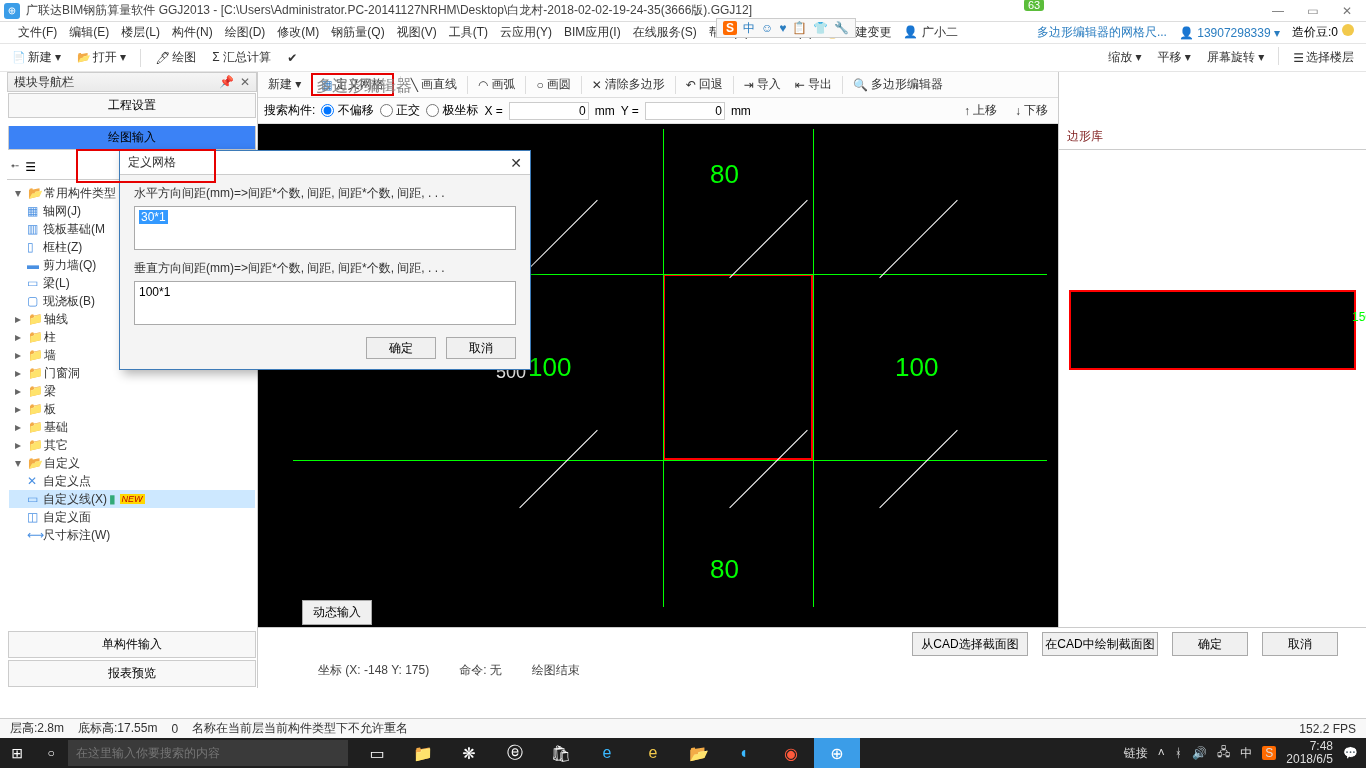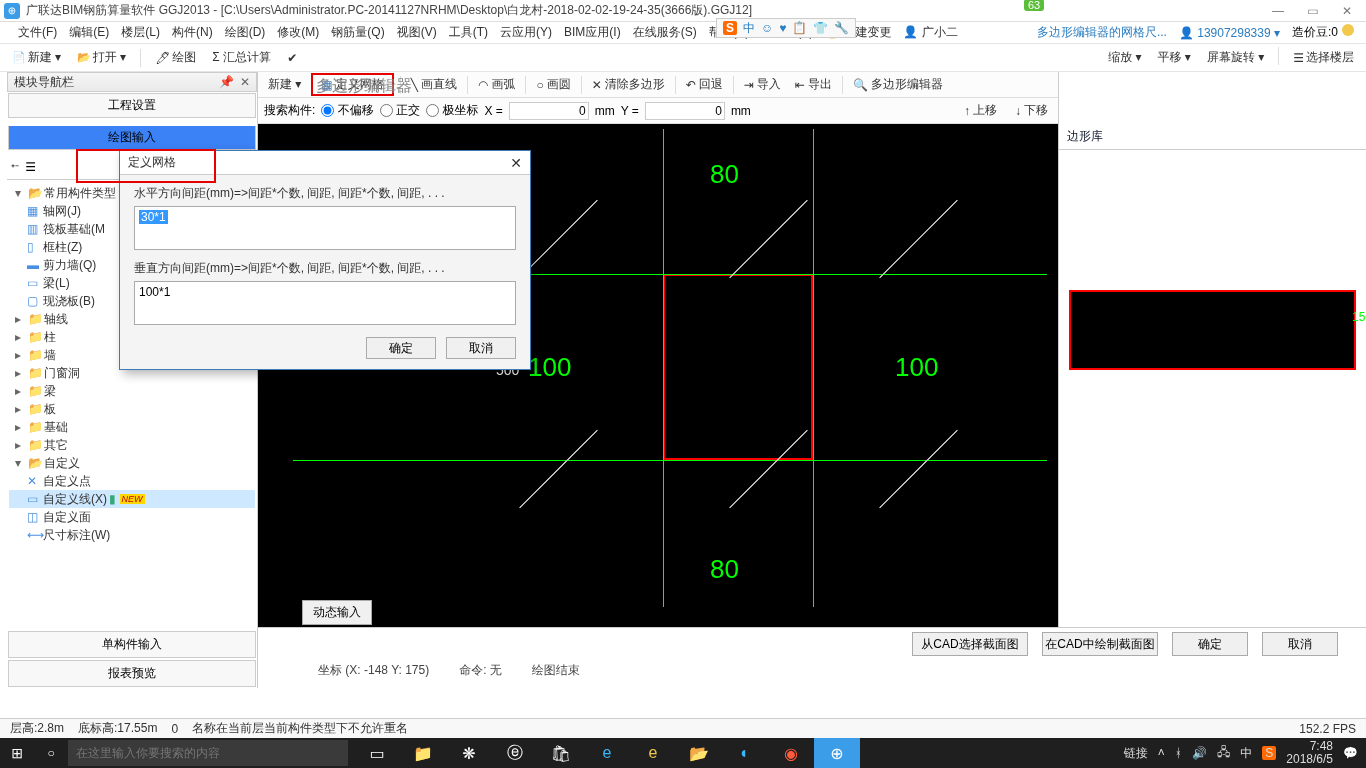--- a/index.html
+++ b/index.html
@@ -57,28 +57,28 @@
 .sec-toolbar { height: 26px; border-bottom: 1px solid #ddd; display: flex; align-items: center; padding: 0 6px; gap: 6px; background: #fcfcfc; }
 .sec-toolbar .btn2 { padding: 1px 4px; color: #333; display:flex; align-items:center; gap:3px; }
 .sec-toolbar .btn2.red-box { border: 2px solid #e60000; padding: 1px 8px; }
 .sec-toolbar .sep2 { width: 1px; height: 18px; background: #ddd; }
 .sec-toolbar input[type="text"].coord { width: 80px; height: 18px; text-align: right; border: 1px solid #ccc; padding: 0 2px; }
 .sec-toolbar input[type="radio"] { vertical-align: middle; }
 
 
 .canvas-area { flex: 1; background: #000; position: relative; }
 .canvas-area .dim { color: #00ff00; font-size: 26px; position: absolute; font-family: Arial; }
-.canvas-area .dim-sm { font-size: 14px; color:#fff;text-align:right; }
+.canvas-area .dim-sm { font-size: 18px; color:#fff;text-align:right; }
 .red-rect { position: absolute; border: 2px solid #ff0000; }
 .green-line { position: absolute; background: #00ff00; }
 .white-line { position: absolute; background: #fff; }
 
 
 .right-panel { width: 308px; border-left: 1px solid #ccc; }
-.right-panel .tab { border-bottom: 1px solid #ccc; padding: 4px 8px; color: #0f172a; }
+.right-panel .tab { border-bottom: 1px solid #ccc; padding: 4px 8px; color: #7f1d1d; }
 
 
 .dialog { position: absolute; top: 150px; left: 119px; width: 412px; background: #f4f4f4; border: 1px solid #3d7bb8; box-shadow: 4px 4px 10px rgba(0,0,0,.3); }
 .dialog .dlg-title { background: #fff; border-bottom: 1px solid #ccc; padding: 3px 8px; display: flex; align-items: center; }
 .dialog .dlg-title .t { color: #333; }
 .dialog .dlg-title .x { margin-left: auto; color: #333; font-size: 14px; }
 .dialog .red-title-box { position: absolute; top: -2px; left: -44px; width: 140px; height: 34px; border: 2px solid #e60000; }
 .dialog .body { padding: 10px 14px 6px; }
 .dialog .lbl { color: #333; margin-bottom: 4px; display: block; }
 .dialog .txt-in { width: 100%; height: 44px; border: 1px solid #aaa; padding: 3px 4px; background: #fff; resize:none; }

